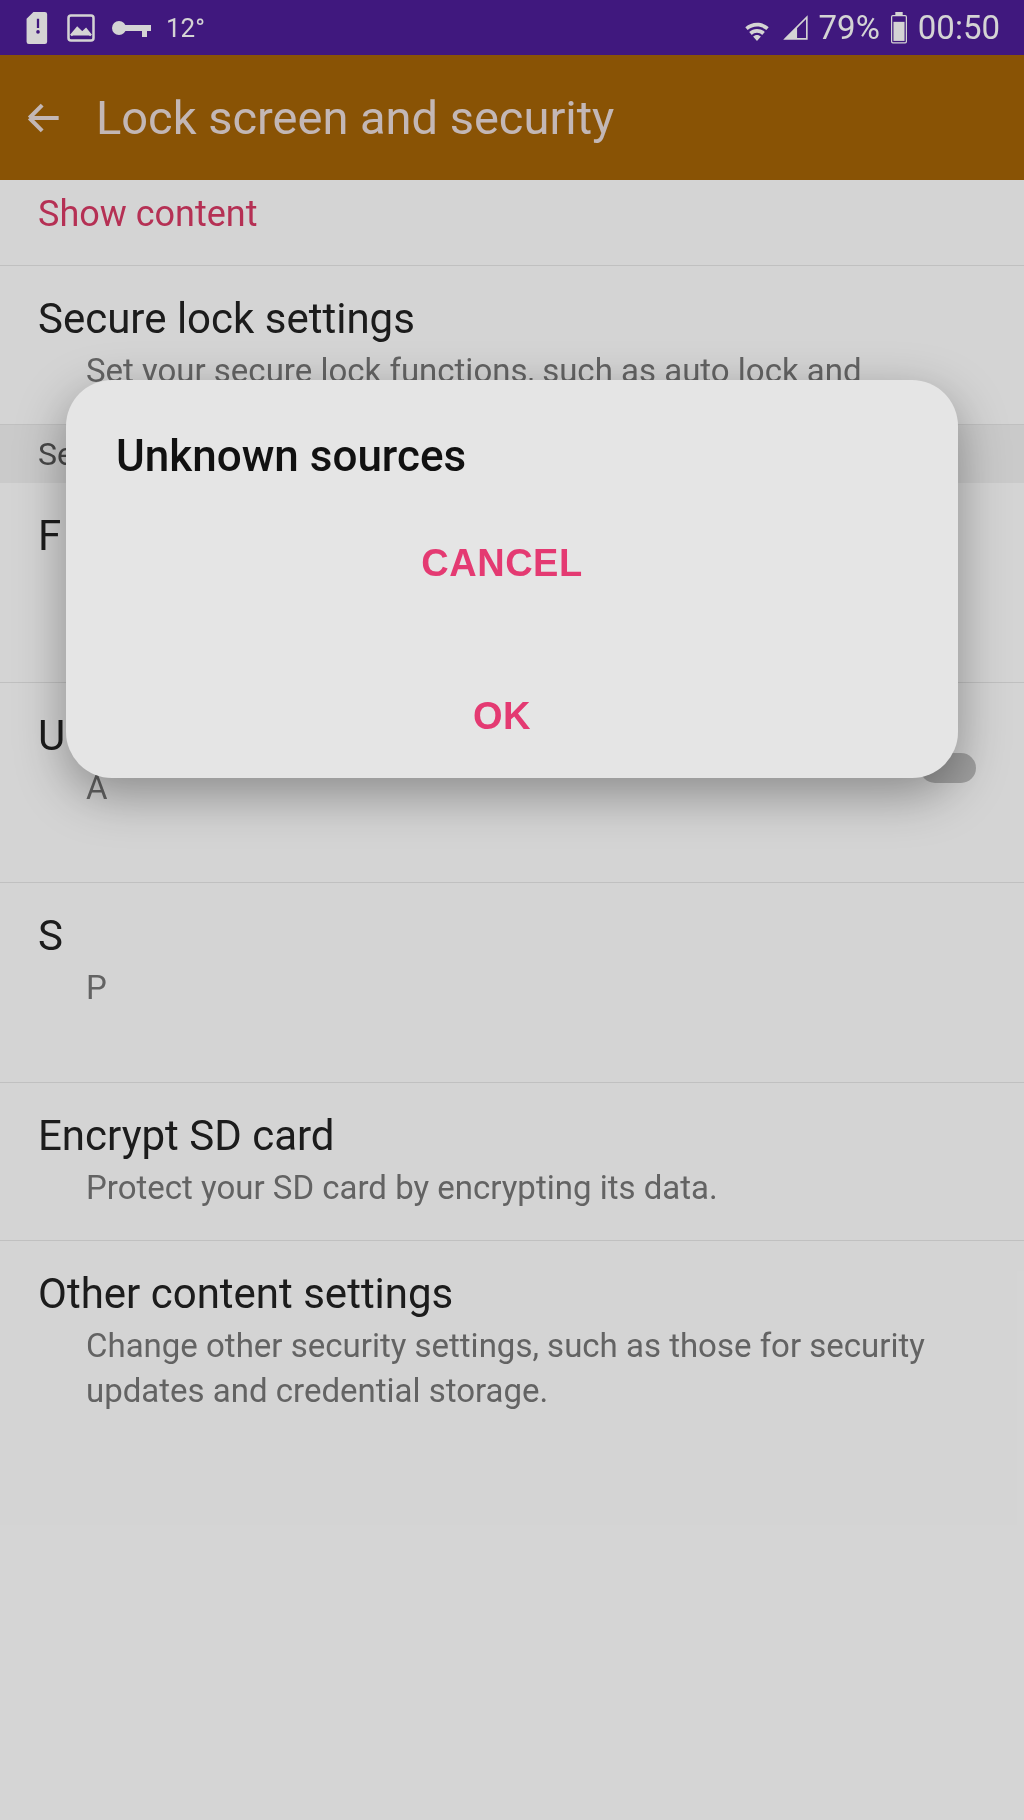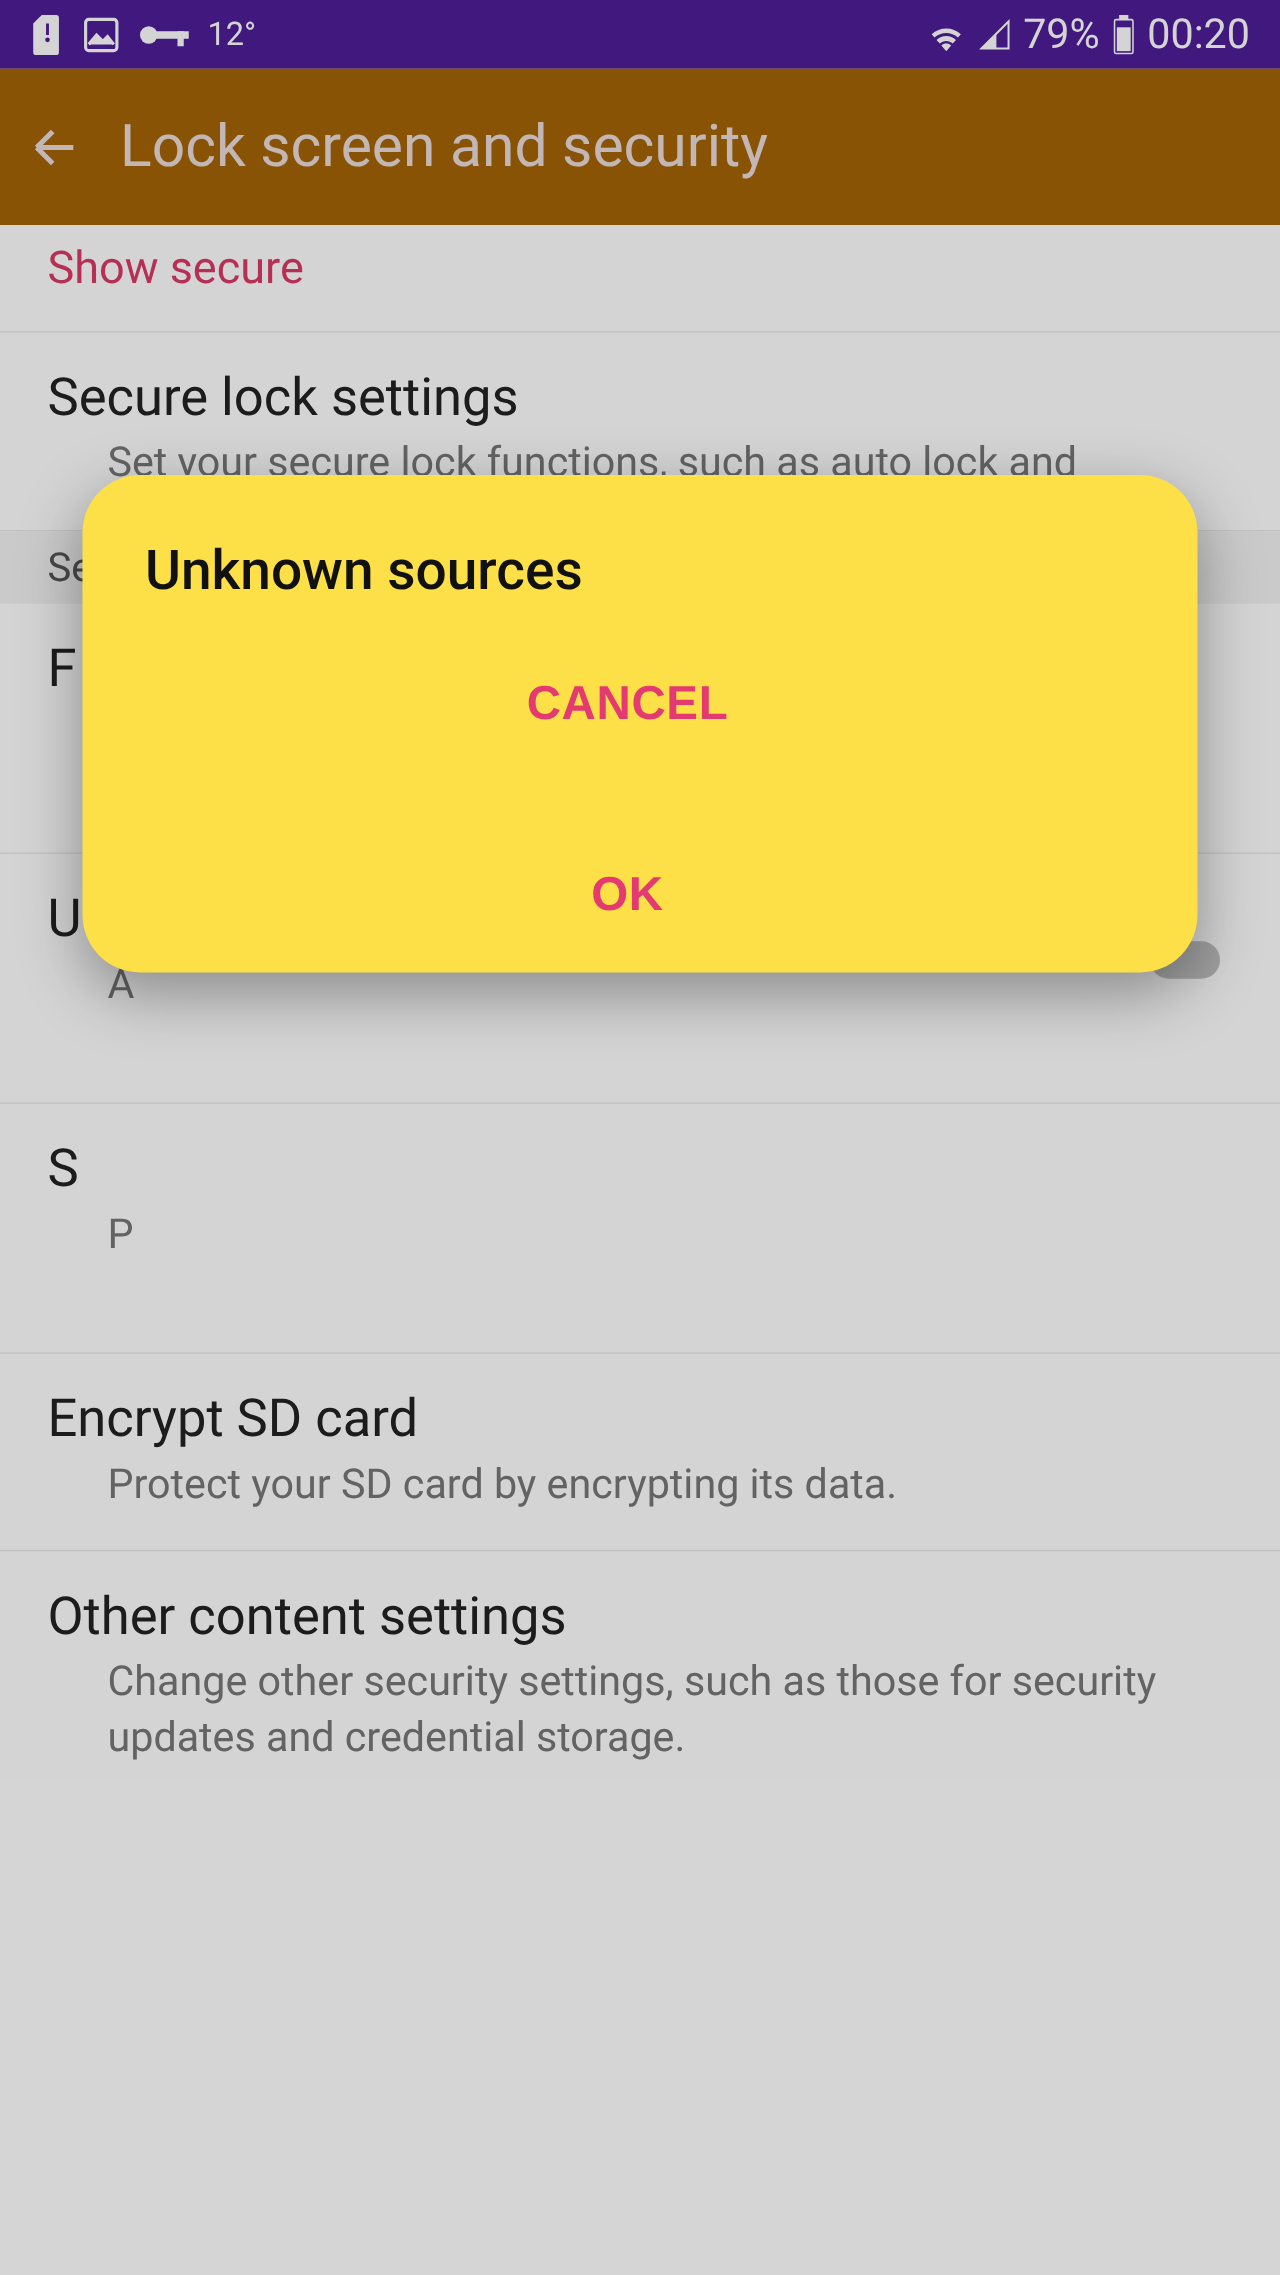--- a/index.html
+++ b/index.html
@@ -78,21 +78,21 @@
       position: absolute;
       inset: 0;
       background: rgba(0,0,0,0.15);
       pointer-events: none;
     }
     .dialog {
       position: absolute;
       top: 380px;
       left: 66px;
       right: 66px;
-      background: #fde047;
+      background: #e5e5e5;
       border-radius: 46px;
       padding: 50px 50px 30px 50px;
       box-shadow: 0 16px 50px rgba(0,0,0,0.35);
     }
     .dialog-title {
       font-size: 44px;
       font-weight: 500;
       color: #111;
       margin-bottom: 50px;
     }
@@ -159,37 +159,37 @@
         </svg>
     </span>
     <span>79%</span>
     <span class="status-icon">
       <svg width="18" height="32" viewBox="0 0 14 26" fill="#fafafa">
           <rect x="1" y="3" width="12" height="22" rx="1" stroke="#fafafa" fill="none"></rect>
           <rect x="4" y="0" width="6" height="3"></rect>
           <rect x="2.5" y="8" width="9" height="15.5"></rect>
         </svg>
     </span>
-    <span>00:20</span>
+    <span>00:50</span>
   </div>
 </div>
 
 <div class="app-bar">
   <div class="back-arrow">
     <svg width="44" height="44" viewBox="0 0 24 24" fill="none" stroke="#e6d8d6" stroke-width="2.2">
         <path d="M20 12H4m0 0l7-7m-7 7l7 7"></path>
       </svg>
   </div>
   <div class="app-bar-title">Lock screen and security</div>
 </div>
 
 <div class="content">
   <div class="list-item partial-top">
     <div class="list-title cut">Notifications on lock screen</div>
-    <div class="accent">Show secure</div>
+    <div class="accent">Show content</div>
   </div>
   <div class="list-item">
     <div class="list-title">Secure lock settings</div>
     <div class="list-sub">Set your secure lock functions, such as auto lock and</div>
   </div>
   <div class="section-header">
     <span>Security</span>
   </div>
   <div class="list-item" style="height:200px;">
     <div class="list-title">F</div>

